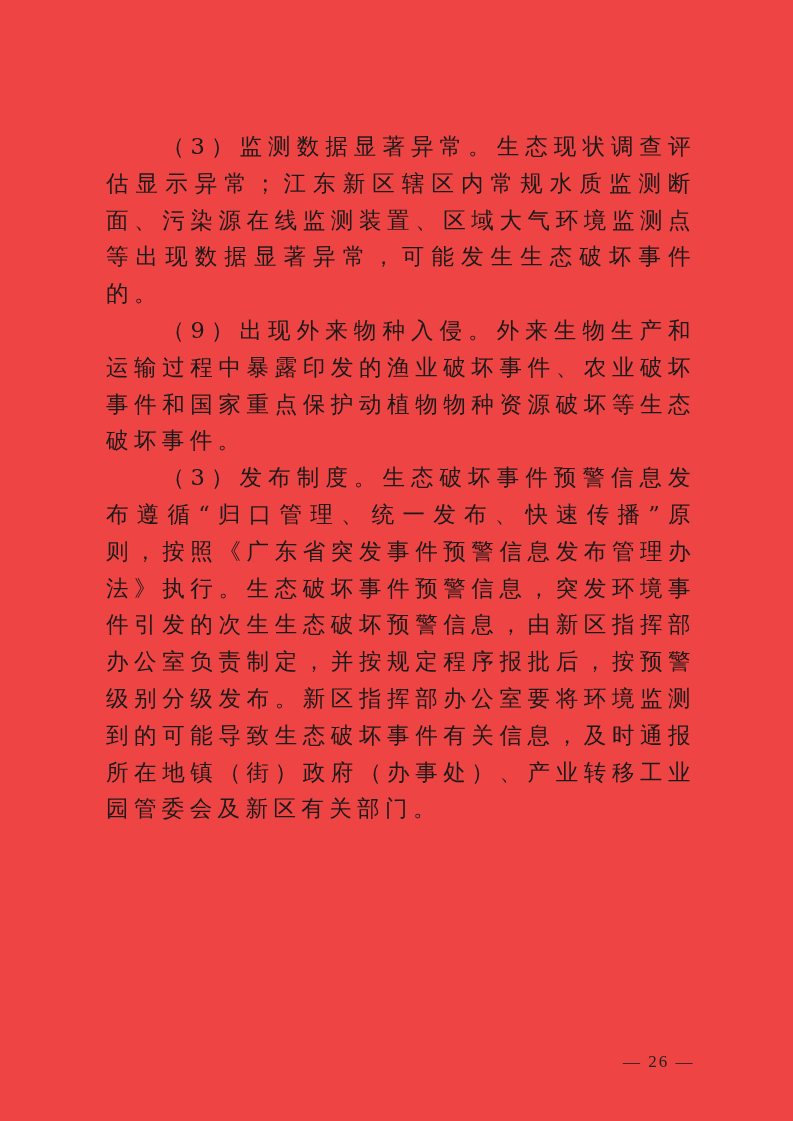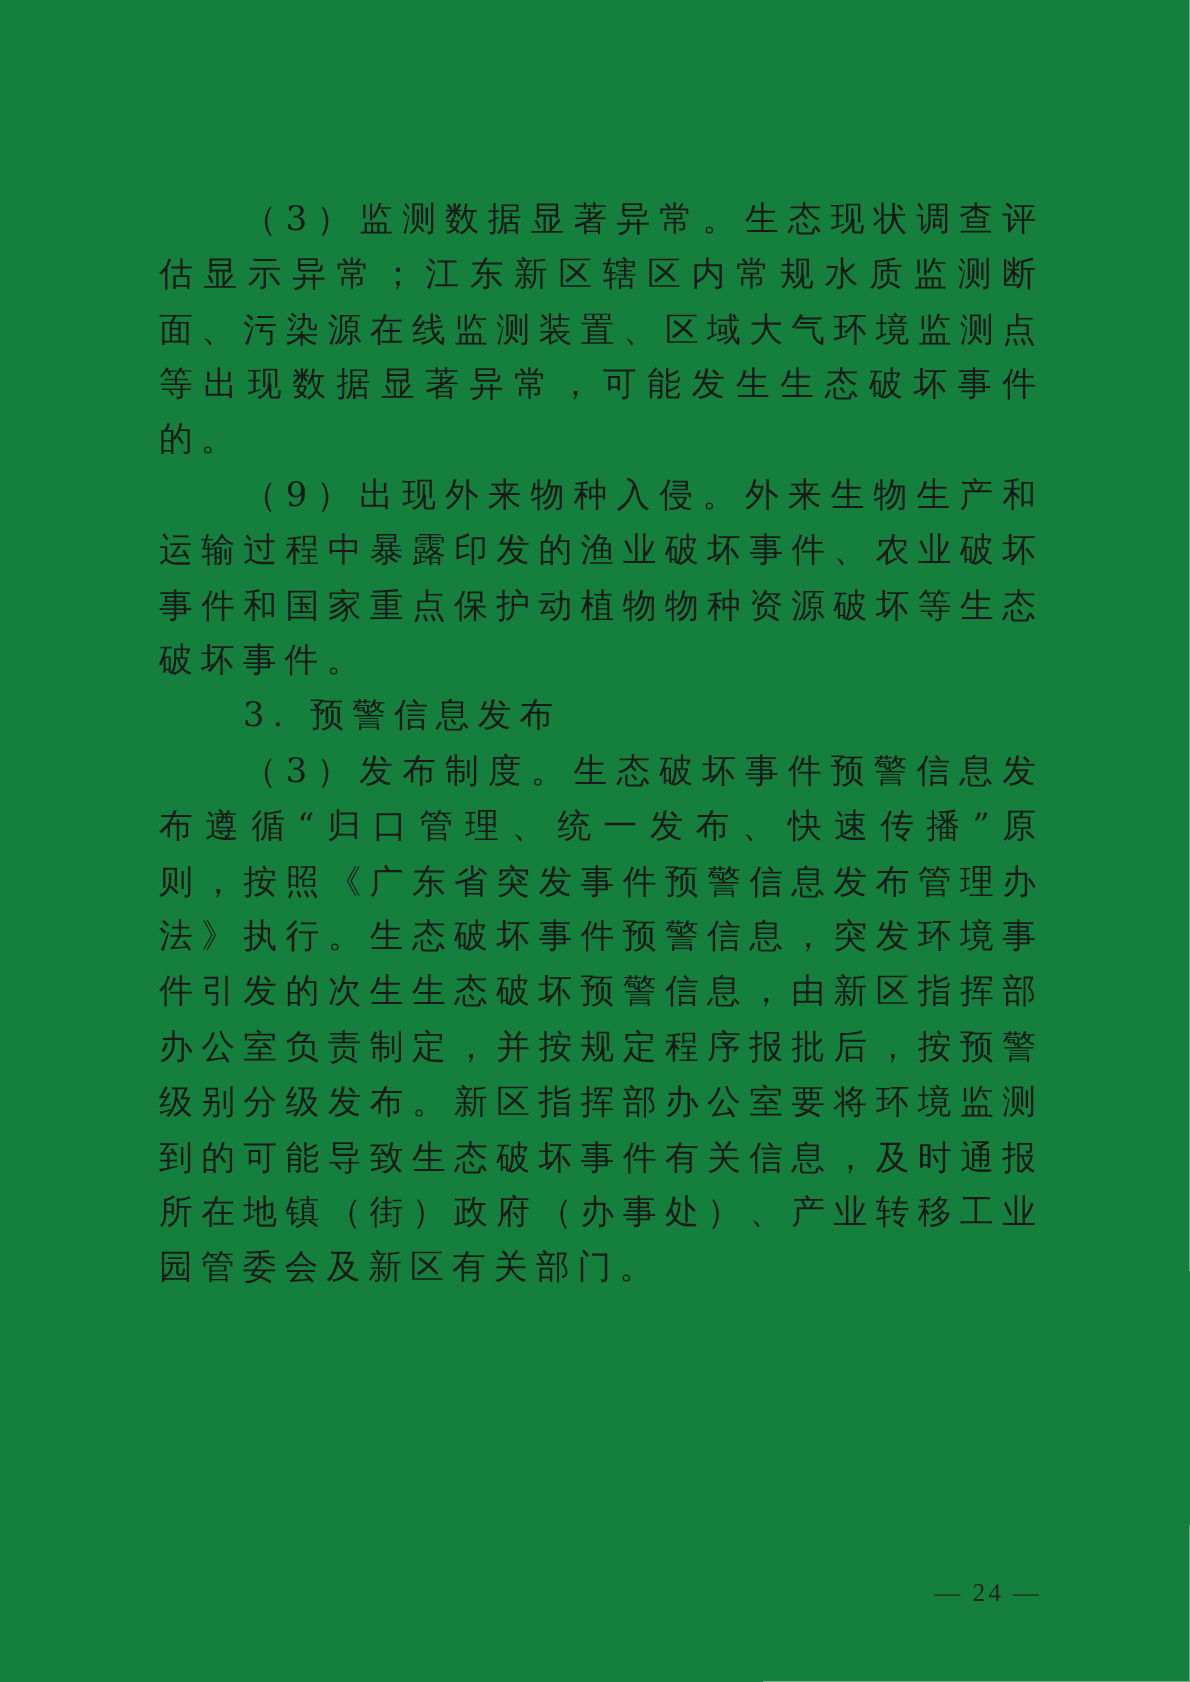--- a/index.html
+++ b/index.html
@@ -1,19 +1,19 @@
 <!DOCTYPE html>
 <html><head>
 <meta charset="utf-8">
 <style>
   html, body { margin: 0; padding: 0; background: #ffffff; }
   body { width: 793px; height: 1121px; position: relative; overflow: hidden; }
   .page {
     position: absolute; left: 0; top: 0; width: 793px; height: 1121px;
-    background: #15803d;
+    background: #ef4444;
   }
   .content {
     position: absolute; left: 106px; top: 128px; width: 590px;
     font-family: "DejaVu Serif", "Liberation Serif", serif;
     font-size: 22.5px; line-height: 36.8px; color: #1a1a1a;
     letter-spacing: 5.4px;
   }
   .para { margin: 0; text-align: justify; text-align-last: left; }
   .indent { text-indent: 56px; }
   .page-number {
@@ -22,18 +22,17 @@
     font-size: 17px; color: #222; letter-spacing: 2px;
   }
 </style>
 </head>
 <body>
 
 <div class="page">
   <div class="content">
     <p class="para indent">（3）监测数据显著异常。生态现状调查评估显示异常；江东新区辖区内常规水质监测断面、污染源在线监测装置、区域大气环境监测点等出现数据显著异常，可能发生生态破坏事件的。</p>
     <p class="para indent">（9）出现外来物种入侵。外来生物生产和运输过程中暴露印发的渔业破坏事件、农业破坏事件和国家重点保护动植物物种资源破坏等生态破坏事件。</p>
-    <p class="para indent">3. 预警信息发布</p>
     <p class="para indent">（3）发布制度。生态破坏事件预警信息发布遵循“归口管理、统一发布、快速传播”原则，按照《广东省突发事件预警信息发布管理办法》执行。生态破坏事件预警信息，突发环境事件引发的次生生态破坏预警信息，由新区指挥部办公室负责制定，并按规定程序报批后，按预警级别分级发布。新区指挥部办公室要将环境监测到的可能导致生态破坏事件有关信息，及时通报所在地镇（街）政府（办事处）、产业转移工业园管委会及新区有关部门。</p>
 
   </div>
-  <div class="page-number">— 24 —</div>
+  <div class="page-number">— 26 —</div>
 </div>
 
 </body></html>

